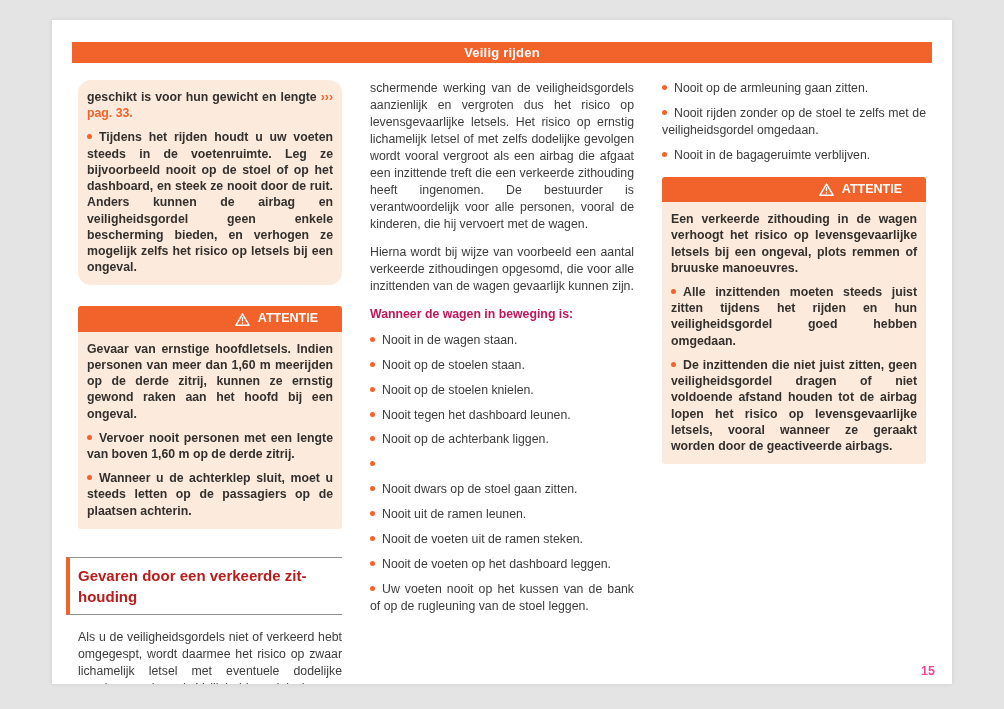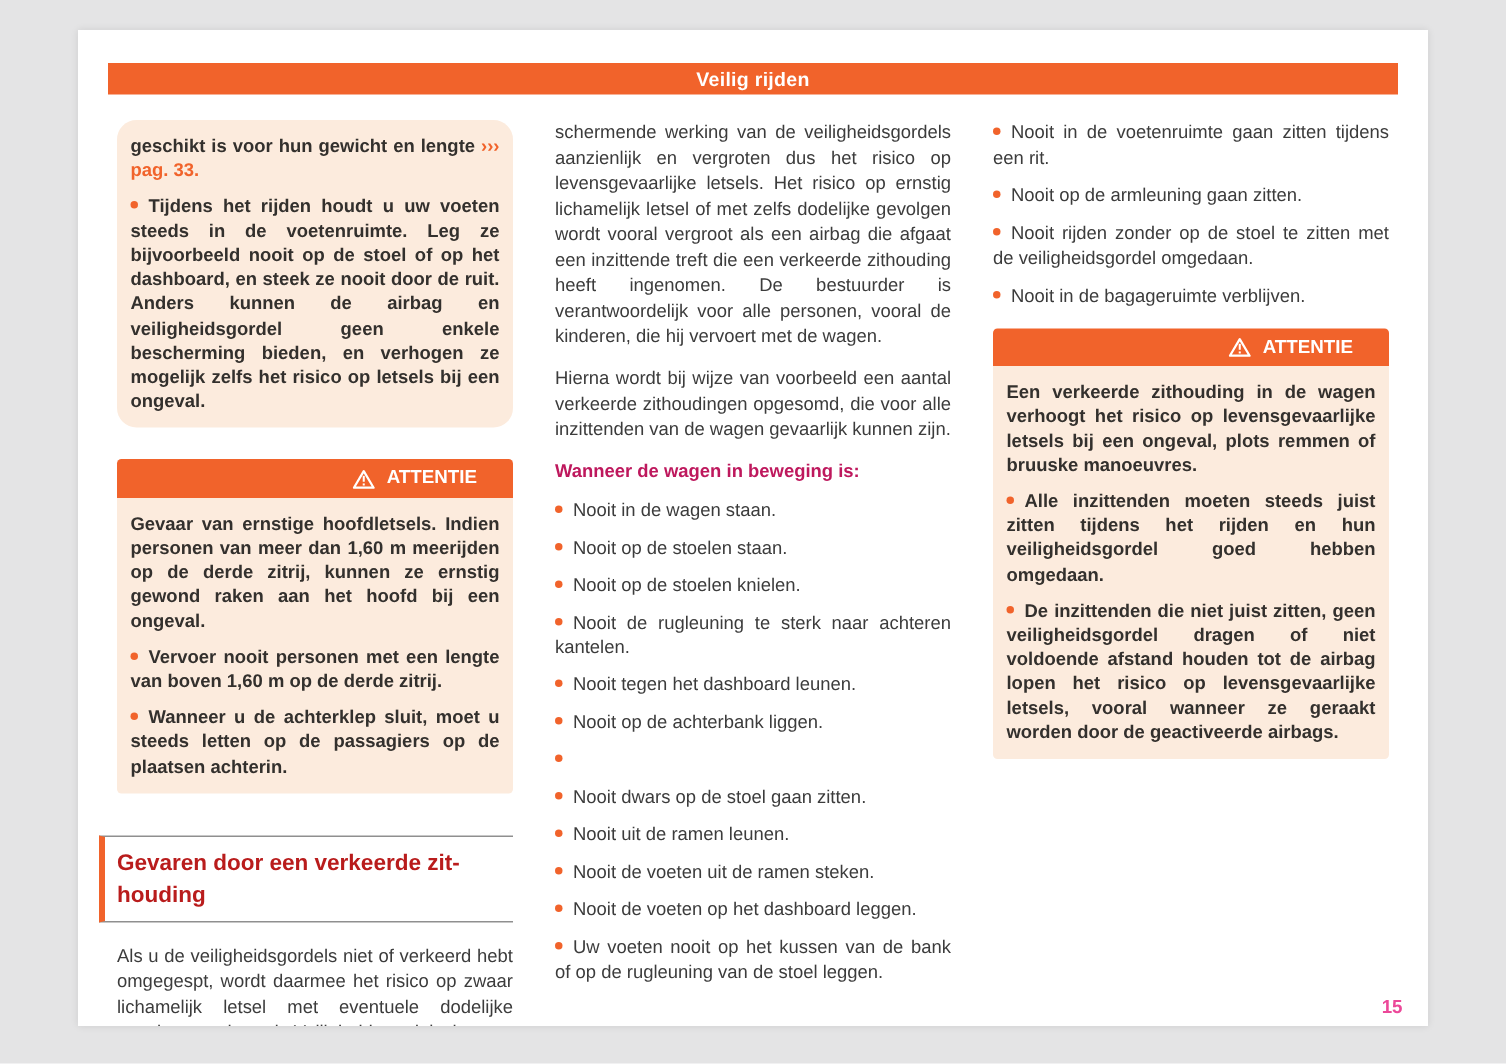--- a/index.html
+++ b/index.html
@@ -135,37 +135,35 @@
     <div class="col">
       <p class="body-text">schermende werking van de veiligheidsgordels aanzienlijk en vergroten dus het risico op levensgevaarlijke letsels. Het risico op ernstig lichamelijk letsel of met zelfs dodelijke gevolgen wordt vooral vergroot als een airbag die afgaat een inzittende treft die een verkeerde zithouding heeft ingenomen. De bestuurder is verantwoordelijk voor alle personen, vooral de kinderen, die hij vervoert met de wagen.</p>
       <p class="body-text">Hierna wordt bij wijze van voorbeeld een aantal verkeerde zithoudingen opgesomd, die voor alle inzittenden van de wagen gevaarlijk kunnen zijn.</p>
 
       <p class="subheading">Wanneer de wagen in beweging is:</p>
 
       <ul class="blist">
         <li><span class="dot"></span><span>Nooit in de wagen staan.</span></li>
         <li><span class="dot"></span><span>Nooit op de stoelen staan.</span></li>
         <li><span class="dot"></span><span>Nooit op de stoelen knielen.</span></li>
-        <li><span class="dot"></span><span>Nooit de rugleuning te sterk naar achteren kantelen.</span></li>
         <li><span class="dot"></span><span>Nooit tegen het dashboard leunen.</span></li>
         <li><span class="dot"></span><span>Nooit op de achterbank liggen.</span></li>
         <li><span class="dot"></span></li>
         <li><span class="dot"></span><span>Nooit dwars op de stoel gaan zitten.</span></li>
         <li><span class="dot"></span><span>Nooit uit de ramen leunen.</span></li>
         <li><span class="dot"></span><span>Nooit de voeten uit de ramen steken.</span></li>
         <li><span class="dot"></span><span>Nooit de voeten op het dashboard leggen.</span></li>
         <li><span class="dot"></span><span>Uw voeten nooit op het kussen van de bank of op de rugleuning van de stoel leggen.</span></li>
       </ul>
     </div>
 
     <div class="col">
       <ul class="blist">
-        <li><span class="dot"></span><span>Nooit in de voetenruimte gaan zitten tijdens een rit.</span></li>
         <li><span class="dot"></span><span>Nooit op de armleuning gaan zitten.</span></li>
-        <li><span class="dot"></span><span>Nooit rijden zonder op de stoel te zitten met de veiligheidsgordel omgedaan.</span></li>
+        <li><span class="dot"></span><span>Nooit rijden zonder op de stoel te zelfs met de veiligheidsgordel omgedaan.</span></li>
         <li><span class="dot"></span><span>Nooit in de bagageruimte verblijven.</span></li>
       </ul>
 
       <div class="warn-box" style="margin-top:13px;">
         <div class="warn-head">
           <svg width="15" height="13" viewBox="0 0 24 21">
             <path d="M12 1.8 L22.6 19.6 H1.4 Z" fill="none" stroke="#ffffff" stroke-width="2.4" stroke-linejoin="round"></path>
             <rect x="10.9" y="6.8" width="2.2" height="6.4" fill="#ffffff"></rect>
             <rect x="10.9" y="15" width="2.2" height="2.2" fill="#ffffff"></rect>
           </svg>

